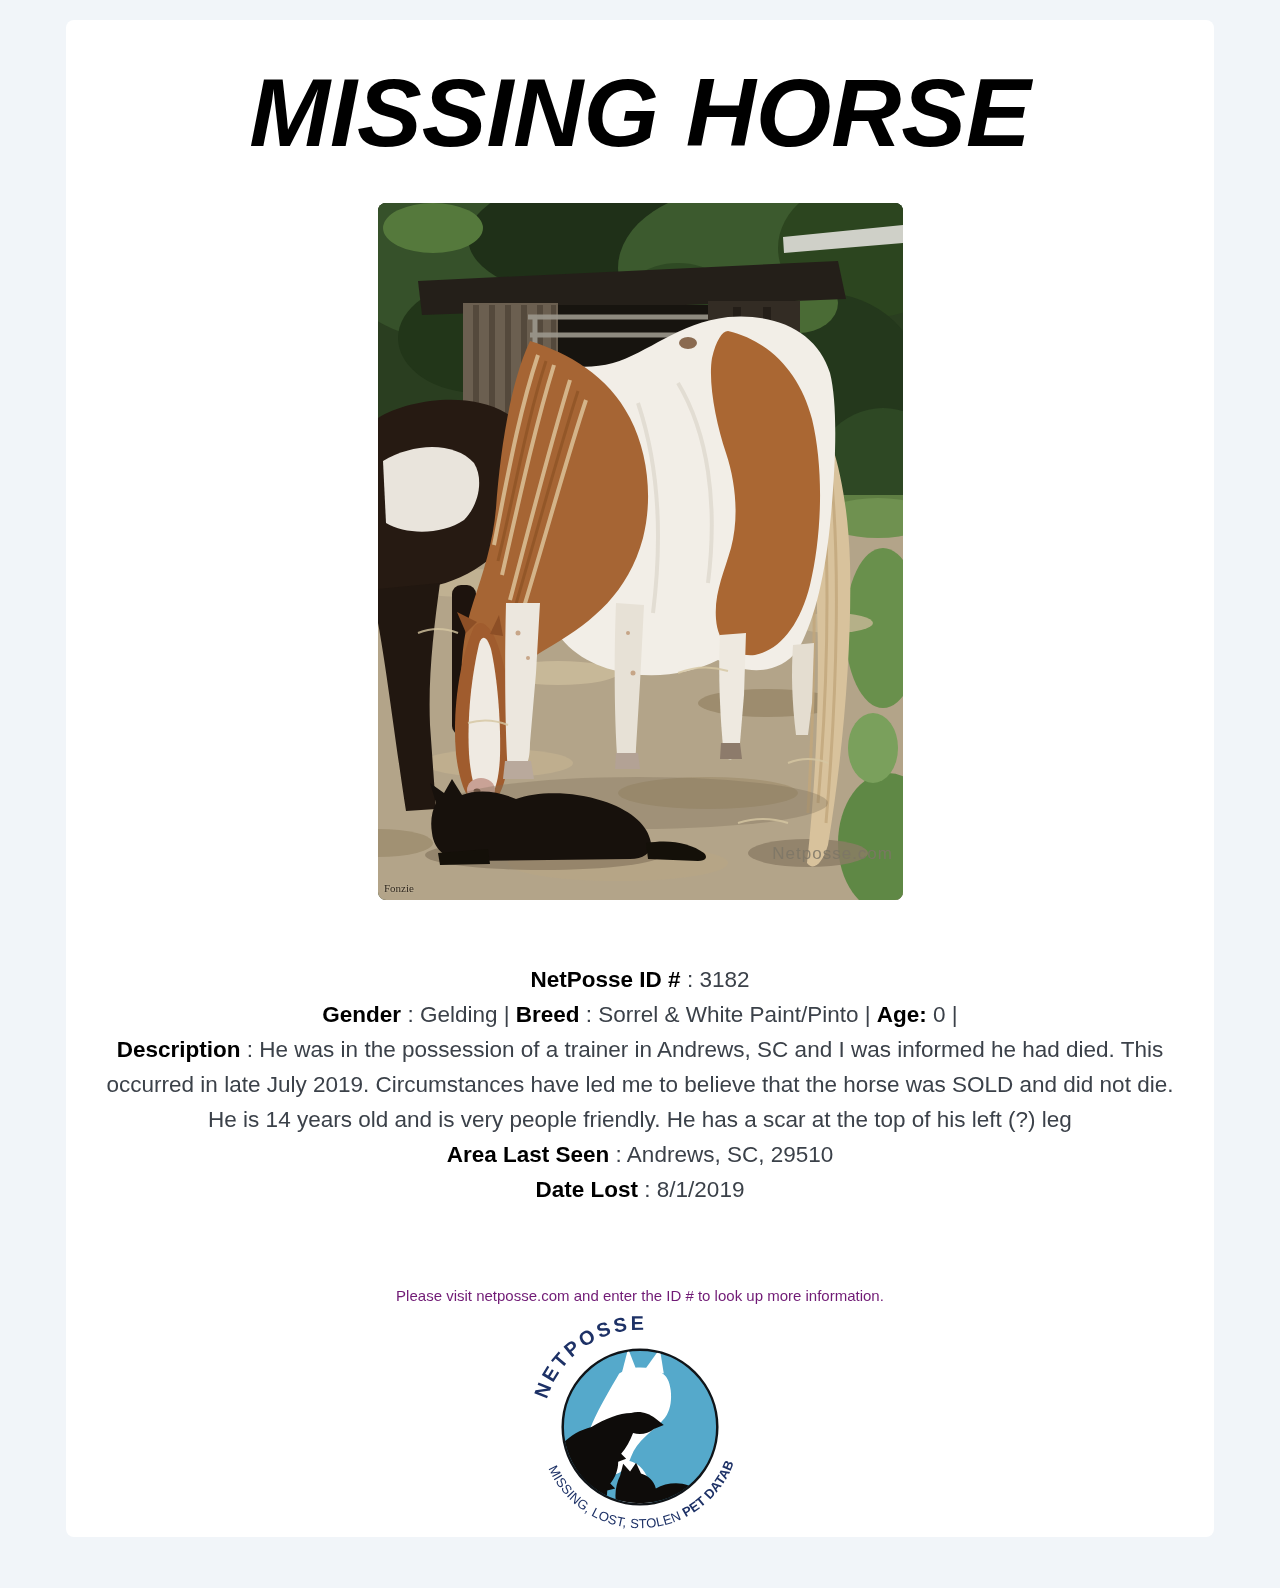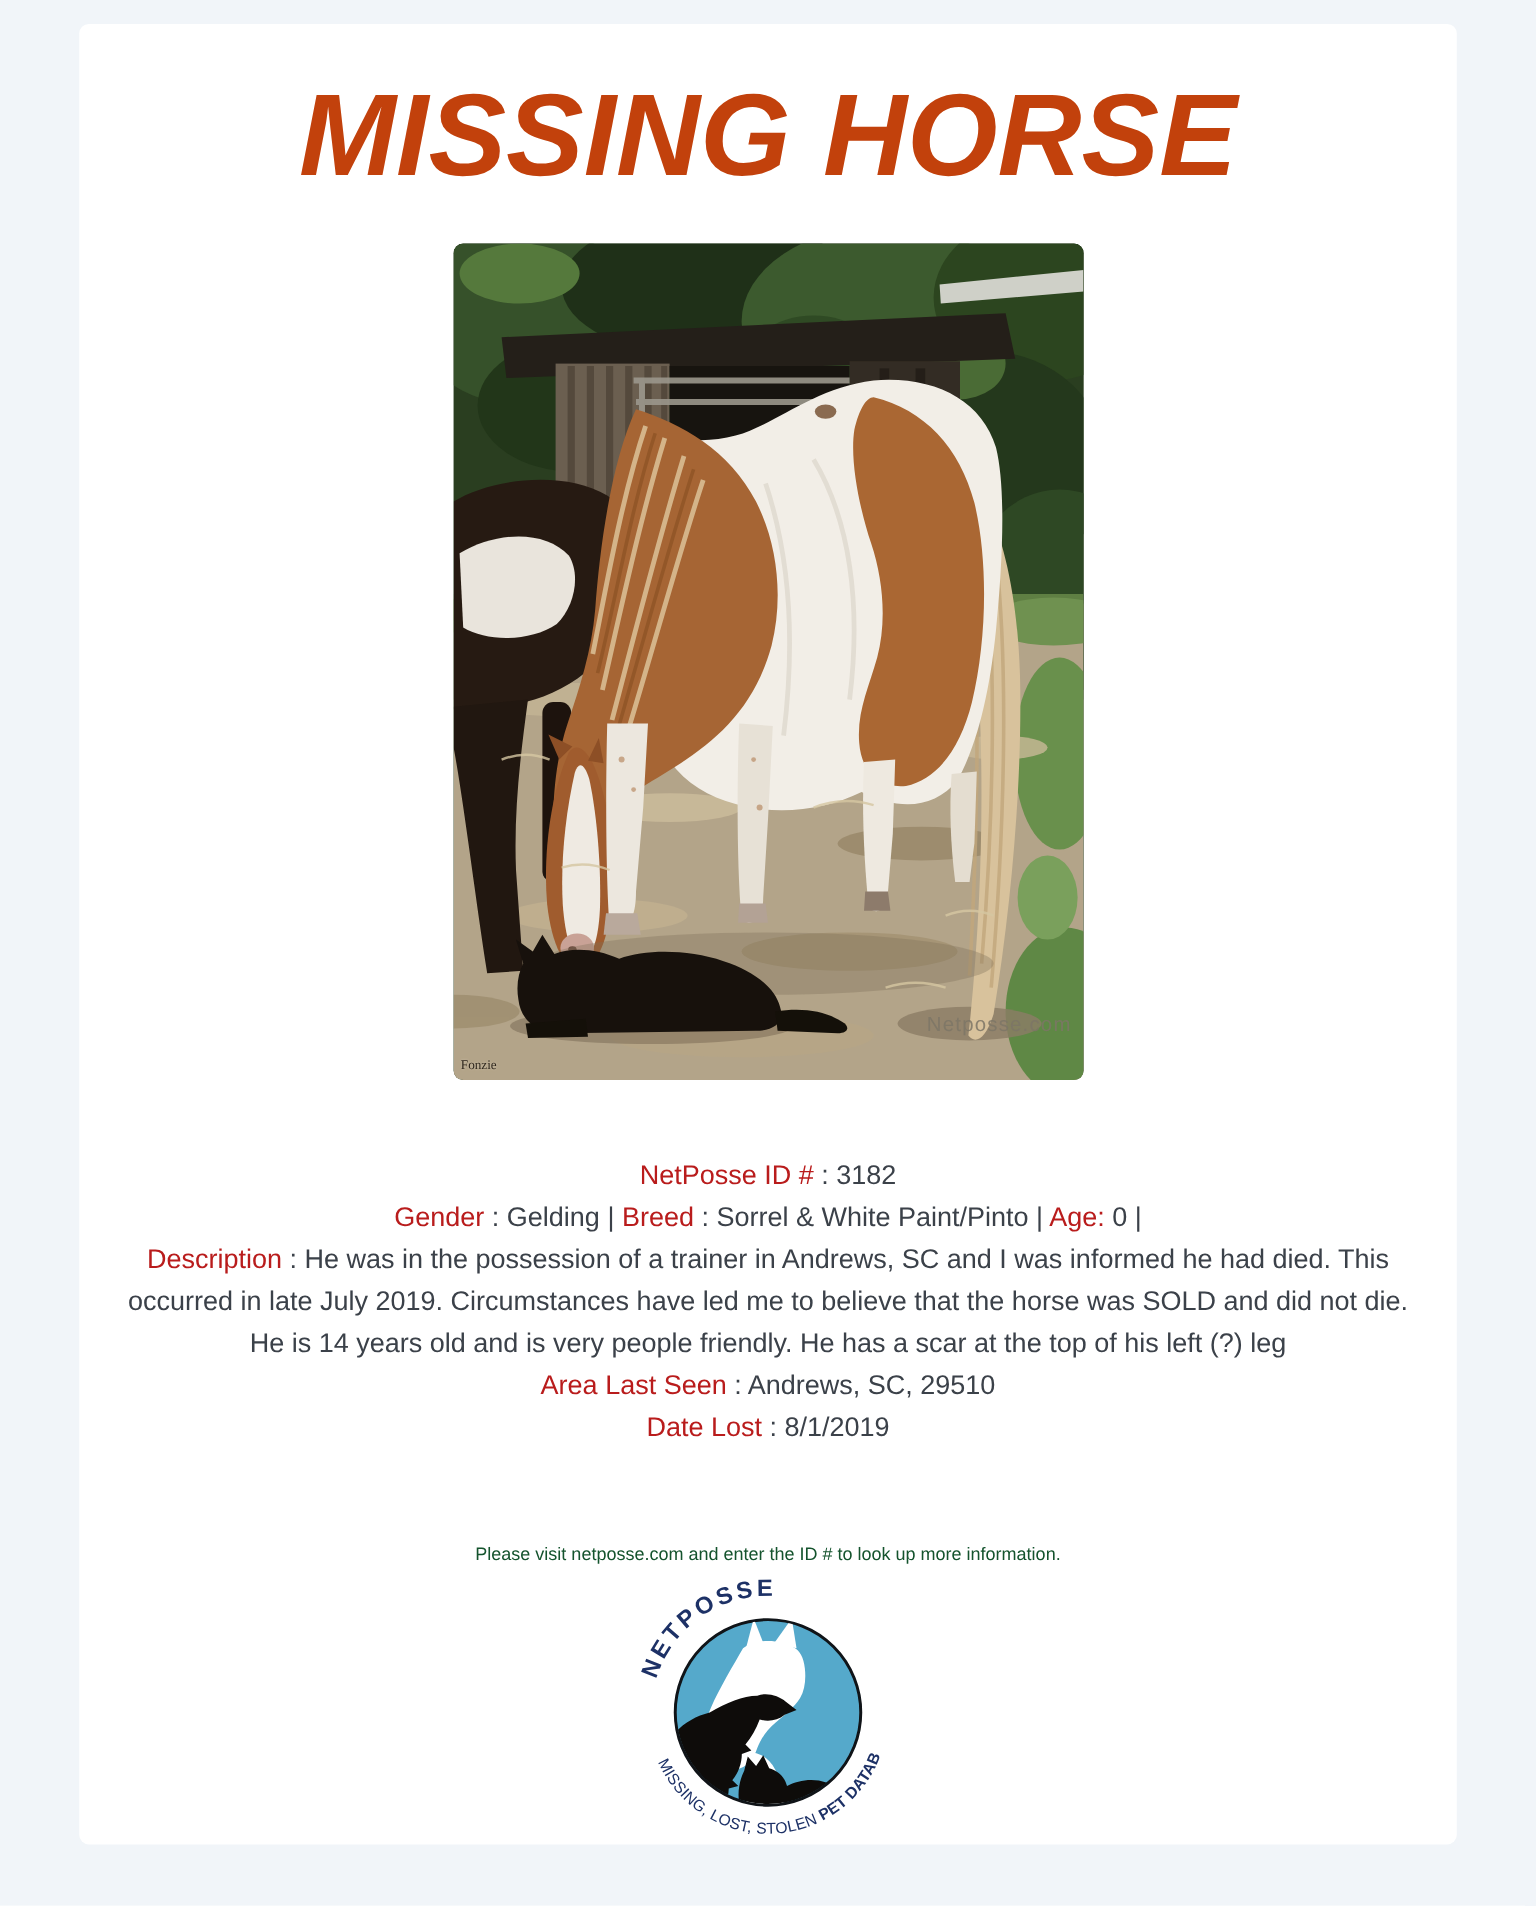--- a/index.html
+++ b/index.html
@@ -14,21 +14,21 @@
     position:absolute;left:66px;top:20px;
     width:1148px;height:1517px;
     background:#ffffff;border-radius:8px;
   }
   .title{
     position:absolute;top:44px;left:0;width:100%;
     text-align:center;
     font-size:97px;line-height:1;
     font-weight:bold;font-style:italic;
     letter-spacing:0px;
-    color:#c2410c;
+    color:#000000;
     white-space:nowrap;
   }
   .photo{
     position:absolute;left:312px;top:183px;
     width:525px;height:697px;
     border-radius:8px;overflow:hidden;
     background:#2a3e20;
   }
   .photo svg{display:block;width:100%;height:100%;}
   .wm-name{
@@ -46,25 +46,25 @@
     position:absolute;top:886px;left:0;width:100%;margin:0;
     text-align:center;
     font-size:30px;font-weight:bold;color:#242b35;
   }
   .details{
     position:absolute;top:942px;left:30px;right:30px;
     text-align:center;
     font-size:22.5px;line-height:35px;color:#3b4149;
   }
   .details p{margin:0;}
-  .details span.b{font-weight:normal;color:#b91c1c;}
+  .details span.b{font-weight:bold;color:#000000;}
   .note{
     position:absolute;top:1266px;left:0;width:100%;margin:0;
     text-align:center;
-    font-size:15px;line-height:20px;color:#14532d;
+    font-size:15px;line-height:20px;color:#701a75;
   }
   .logo{
     position:absolute;top:1296px;left:50%;
     transform:translateX(-50%);
   }
 </style>
 </head>
 <body>
 
 <div class="page">

